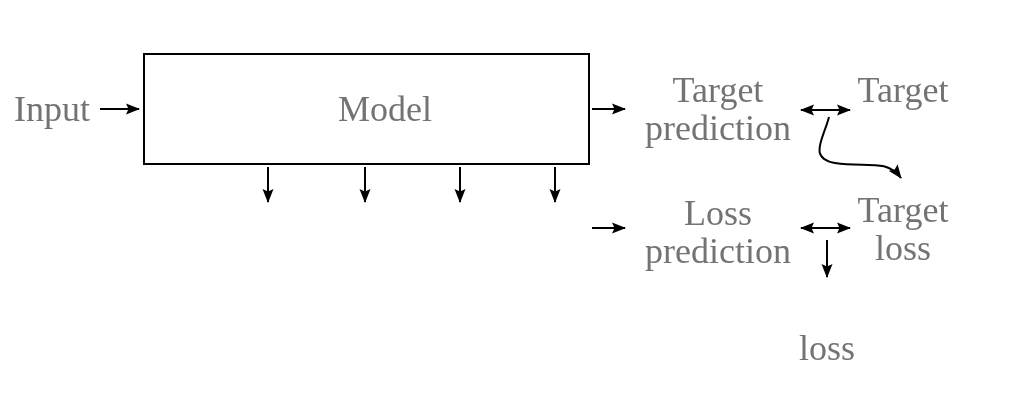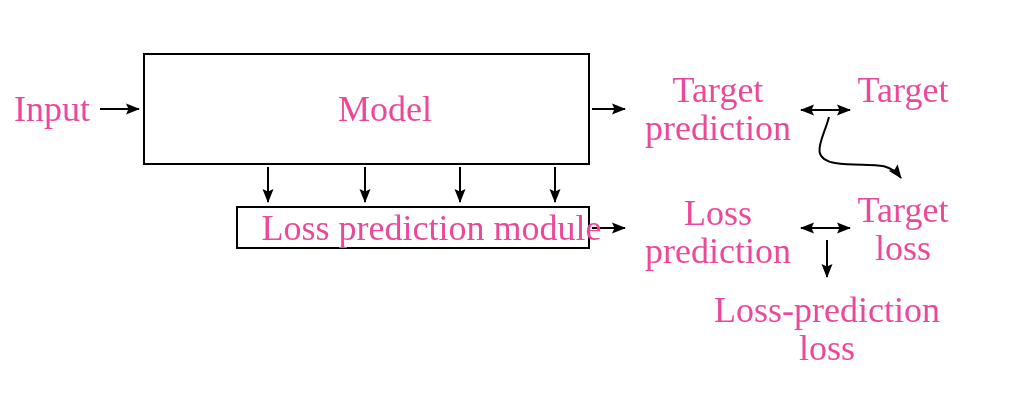--- a/index.html
+++ b/index.html
@@ -2,21 +2,21 @@
 <html><head>
 <meta charset="utf-8">
 <style>
   html, body { margin: 0; padding: 0; background: #ffffff; }
   #stage {
     position: relative;
     width: 1024px;
     height: 404px;
     background: #ffffff;
     font-family: "Liberation Serif", "DejaVu Serif", serif;
-    color: #ec4899;
+    color: #737373;
     overflow: hidden;
   }
   #arrow-layer {
     position: absolute;
     inset: 0;
     width: 1024px;
     height: 404px;
   }
   .box {
     position: absolute;
@@ -84,23 +84,20 @@
   </svg>
 
   <div class="label" id="lbl-input">
     <span>Input</span>
   </div>
 
   <div class="box" id="model-box">
     <span>Model</span>
   </div>
 
-  <div class="box" id="module-box">
-    <span>Loss prediction module</span>
-  </div>
 
   <div class="label" id="lbl-target-prediction">
     <span>Target</span><br>
     <span>prediction</span>
   </div>
 
   <div class="label" id="lbl-target-gt">
     <span>Target</span><br>
   </div>
 
@@ -108,17 +105,17 @@
     <span>Loss</span><br>
     <span>prediction</span>
   </div>
 
   <div class="label" id="lbl-target-loss">
     <span>Target</span><br>
     <span>loss</span>
   </div>
 
   <div class="label" id="lbl-loss-pred-loss">
-    <span>Loss-prediction</span><br>
+    <br>
     <span>loss</span>
   </div>
 
 </div>
 
 </body></html>

